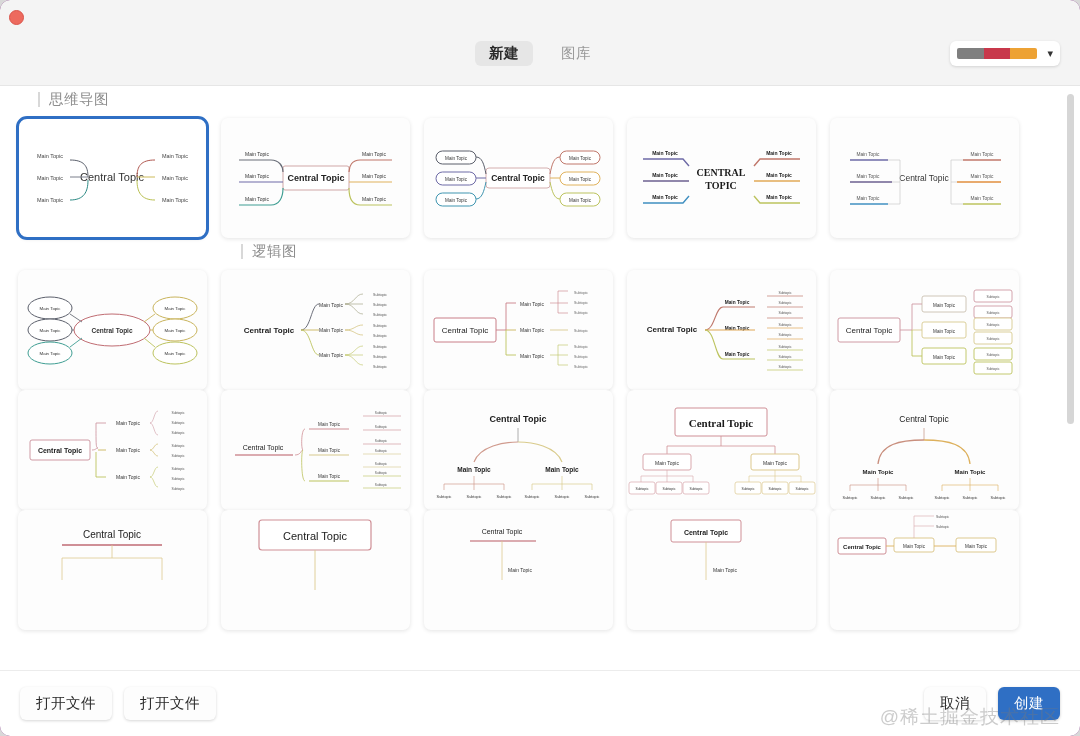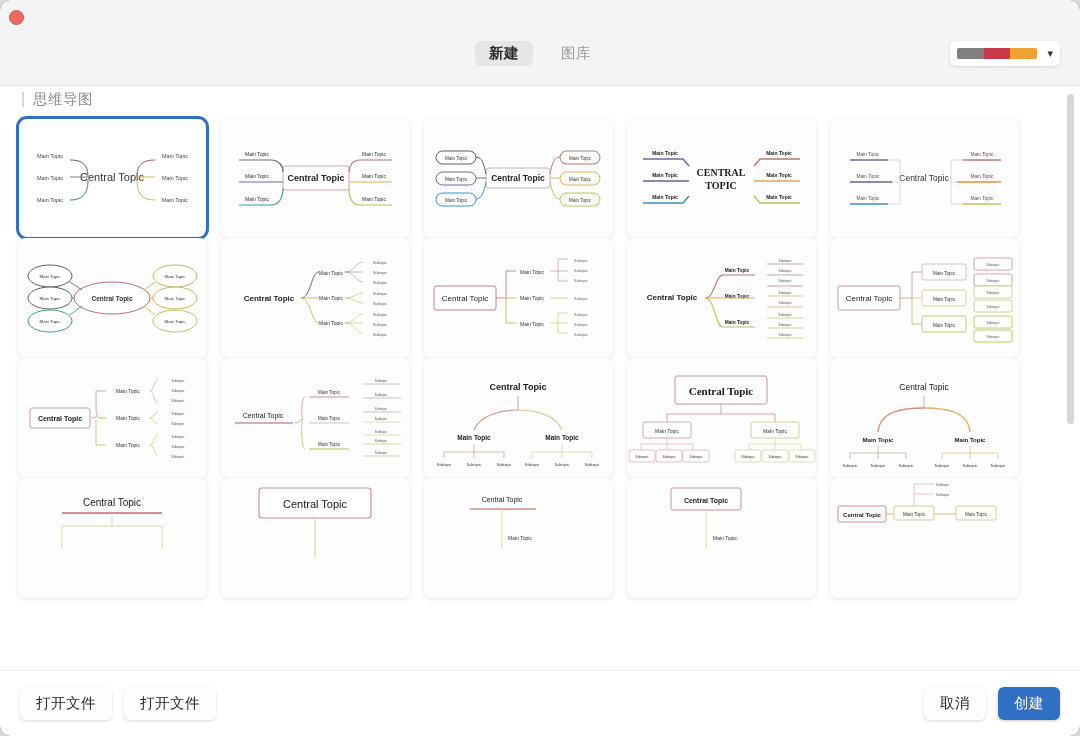--- a/index.html
+++ b/index.html
@@ -51,21 +51,21 @@
     position:absolute;inset:0;
     overflow:hidden;
     padding:0 22px 0 18px;
     box-sizing:border-box;
   }
   .row{position:relative;}
   .labels{position:relative;height:32px;}
   .sec-label{
     position:absolute;top:6px;
     font-size:14.5px;color:#8d8d8d;letter-spacing:.5px;
-    padding-left:9px;border-left:2px solid #d8d8d8;line-height:15px;
+    padding-left:9px;border-left:2px solid #d8d8d8;line-height:15px;margin-left:16px;
   }
   .cards{display:flex;gap:14px;}
   .card{
     width:189px;height:120px;flex:0 0 189px;
     background:#fdfdfd;border-radius:7px;
     box-shadow:0 1px 4px rgba(0,0,0,.11);
     position:relative;overflow:hidden;
   }
   .card.selected{
     outline:3px solid #2f6fc4;outline-offset:-1px;border-radius:9px;
@@ -239,20 +239,23 @@
               <path d="M58 86 H 70 V 64" stroke="#c9c9c9" fill="none" stroke-width=".7"></path>
               <path d="M133 42 H 121 V 64 H 127" stroke="#c9c9c9" fill="none" stroke-width=".7"></path>
               <path d="M133 86 H 121 V 64" stroke="#c9c9c9" fill="none" stroke-width=".7"></path>
             </svg>
           </div>
 
         </div>
       </div>
 
       <div class="row">
+        <div class="labels">
+          <div class="sec-label" style="left:207px">逻辑图</div>
+        </div>
         <div class="cards">
 
           <div class="card">
             <svg viewBox="0 0 189 120">
               <ellipse cx="94" cy="60" rx="38" ry="16" fill="#fff" stroke="#c06c72" stroke-width="1"></ellipse>
               <text x="94" y="63" font-size="6.5" font-weight="bold" fill="#333" text-anchor="middle">Central Topic</text>
               <g fill="#fff" stroke-width="1">
                 <ellipse cx="32" cy="38" rx="22" ry="11" stroke="#5b5f6b"></ellipse>
                 <ellipse cx="32" cy="60" rx="22" ry="11" stroke="#5b5f6b"></ellipse>
                 <ellipse cx="32" cy="83" rx="22" ry="11" stroke="#3f9e93"></ellipse>
@@ -590,15 +593,16 @@
     </div>
     <div class="sbar"></div>
   </div>
 
   <div class="footer">
     <div class="btn">打开文件</div>
     <div class="btn">打开文件</div>
     <div class="spacer"></div>
     <div class="btn">取消</div>
     <div class="btn primary">创建</div>
+    <div class="watermark">@稀土掘金技术社区</div>
   </div>
 
 </div>
 
 </body></html>

